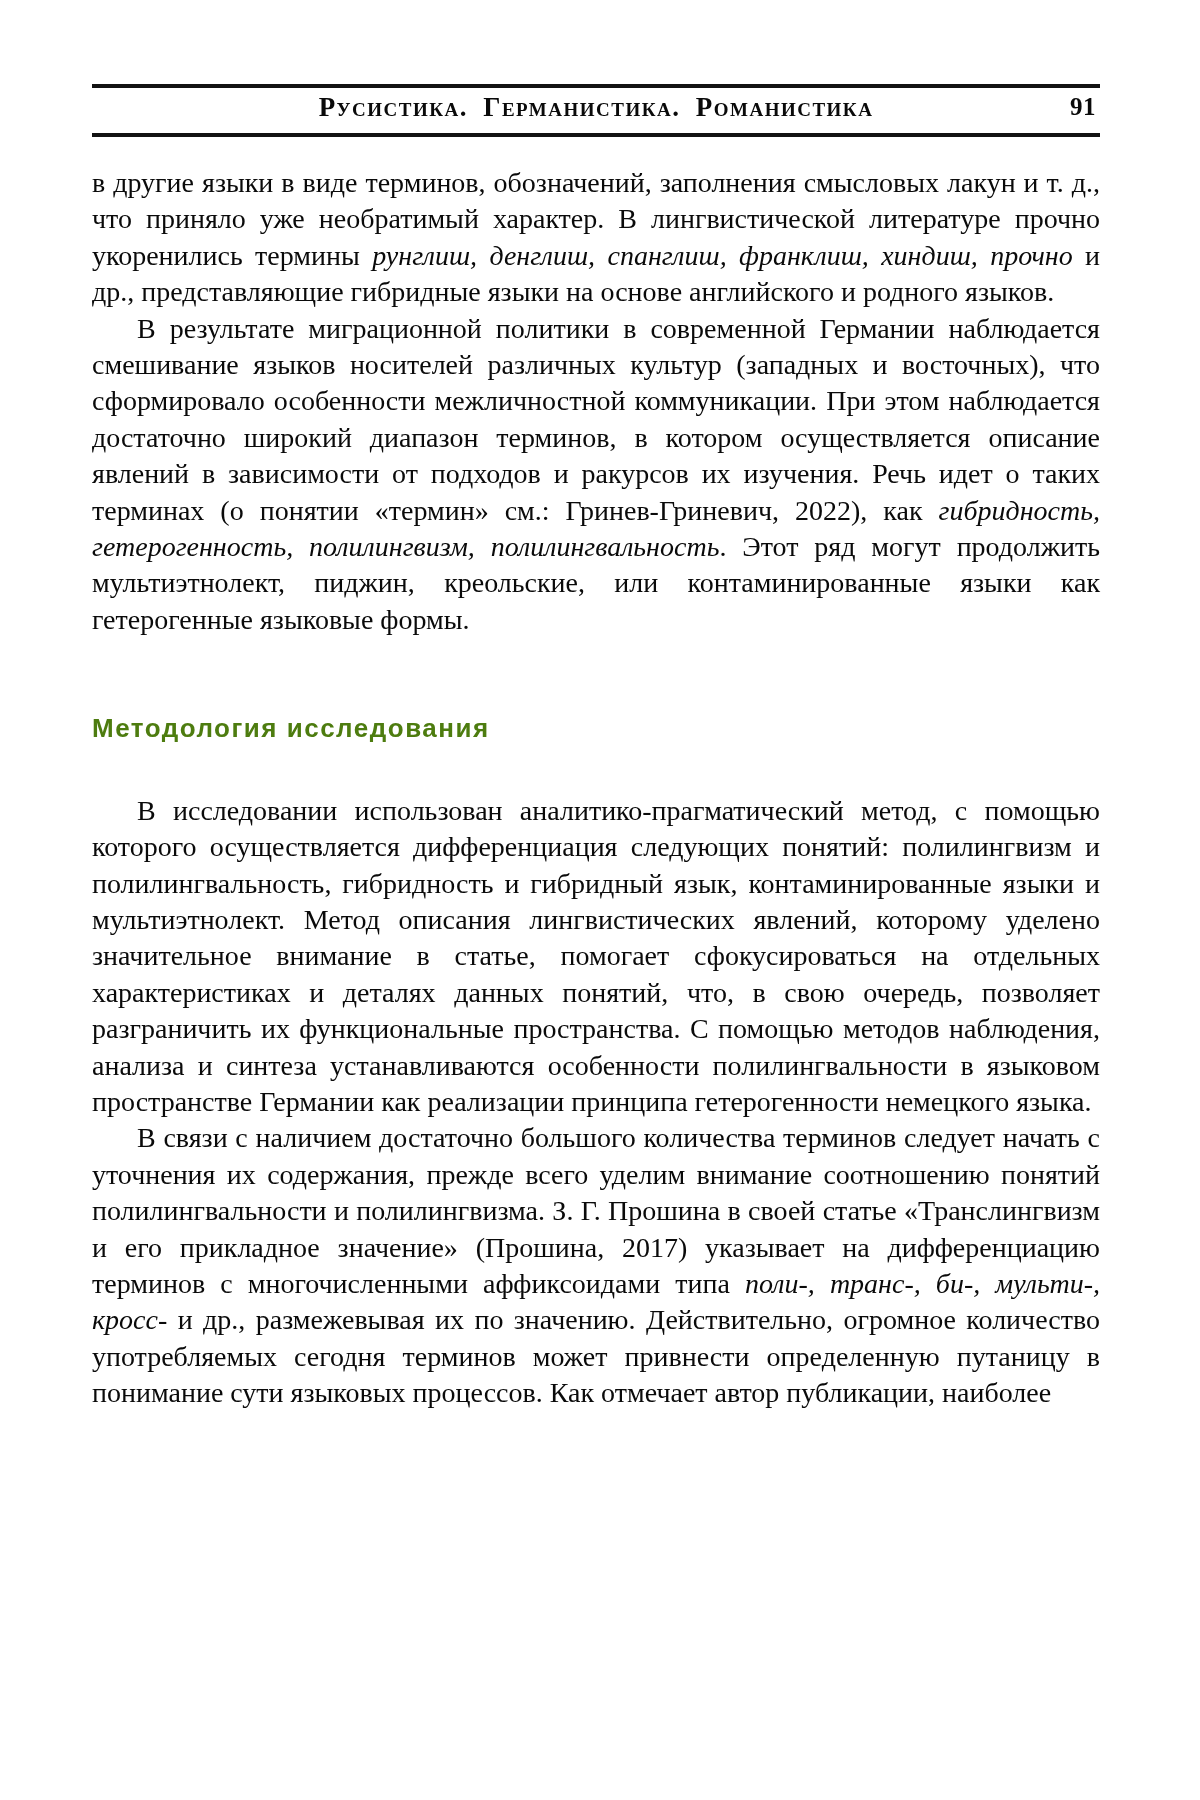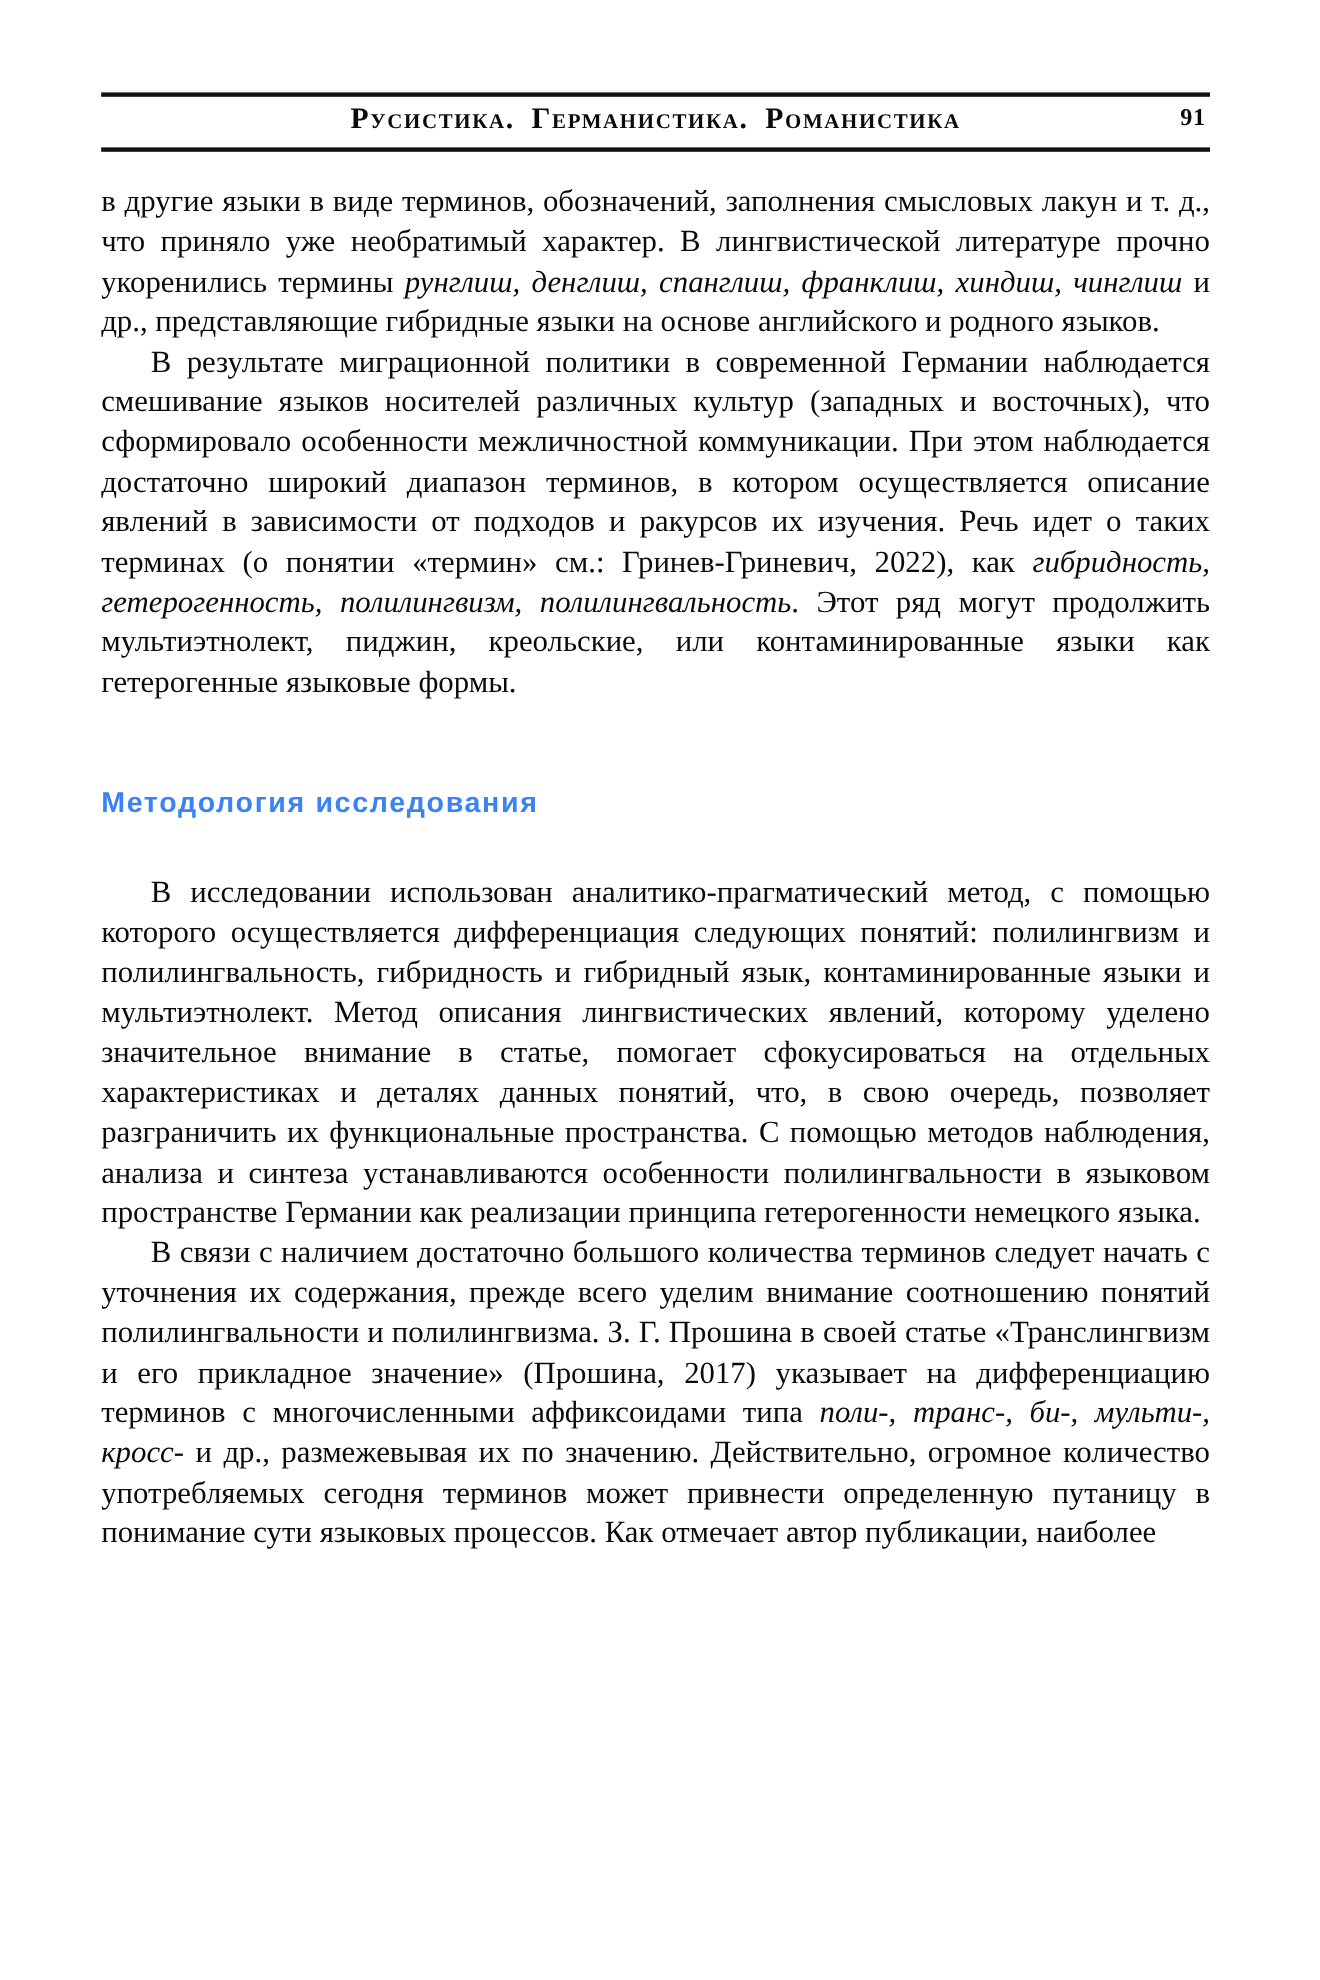--- a/index.html
+++ b/index.html
@@ -36,21 +36,21 @@
     font-size: 27px;
     letter-spacing: 1.5px;
     word-spacing: 7px;
     white-space: nowrap;
   }
   .rh-page {
     position: absolute;
     right: 4px;
     top: 4px;
     font-weight: 700;
-    font-size: 22px;
+    font-size: 25px;
     letter-spacing: 0.5px;
   }
   .body-text {
     margin-top: 28px;
     font-size: 28px;
     line-height: 36.4px;
     text-align: justify;
     text-align-last: left;
     hyphens: manual;
   }
@@ -59,21 +59,21 @@
     padding: 0;
   }
   p.indent {
     text-indent: 45px;
   }
   h2.section {
     font-family: "Liberation Sans", sans-serif;
     font-size: 26px;
     font-weight: 700;
     letter-spacing: 1.5px;
-    color: #3b82f6;
+    color: #4d7c0f;
     margin: 72px 0 46px 0;
     text-align: left;
     text-indent: 0;
   }
   em {
     font-style: italic;
   }
 </style>
 </head>
 <body>
@@ -81,20 +81,20 @@
 <div class="page">
 
   <header class="running-header">
     <div class="rh-inner">
       <span class="rh-title">Русистика. Германистика. Романистика</span>
       <span class="rh-page">91</span>
     </div>
   </header>
 
   <main class="body-text" id="body-content">
-      <p class="para"><span>в другие языки в виде терминов, обозначений, заполнения смысловых лакун и т. д., что приняло уже необратимый характер. В лингвистической литературе прочно укоренились термины </span><em>рунглиш, денглиш, спанглиш, франклиш, хин­диш, чинглиш</em><span> и др., представляющие гибридные языки на основе английского и родного языков.</span></p>
+      <p class="para"><span>в другие языки в виде терминов, обозначений, заполнения смысловых лакун и т. д., что приняло уже необратимый характер. В лингвистической литературе прочно укоренились термины </span><em>рунглиш, денглиш, спанглиш, франклиш, хин­диш, прочно</em><span> и др., представляющие гибридные языки на основе английского и родного языков.</span></p>
       <p class="para indent"><span>В результате миграционной политики в современной Германии наблюдает­ся смешивание языков носителей различных культур (западных и восточных), что сформировало особенности межличностной коммуникации. При этом наблюдается достаточно широкий диапазон терминов, в котором осуществ­ляется описание явлений в зависимости от подходов и ракурсов их изучения. Речь идет о таких терминах (о понятии «термин» см.: Гринев-Гриневич, 2022), как </span><em>гибридность, гетерогенность, полилингвизм, полилингвальность</em><span>. Этот ряд могут продолжить мультиэтнолект, пиджин, креольские, или контаминирован­ные языки как гетерогенные языковые формы.</span></p>
       <h2 class="section">Методология исследования</h2>
       <p class="para indent"><span>В исследовании использован аналитико-прагматический метод, с помощью которого осуществляется дифференциация следующих понятий: полилинг­визм и полилингвальность, гибридность и гибридный язык, контаминиро­ванные языки и мультиэтнолект. Метод описания лингвистических явлений, которому уделено значительное внимание в статье, помогает сфокусироваться на отдельных характеристиках и деталях данных понятий, что, в свою оче­редь, позволяет разграничить их функциональные пространства. С помощью методов наблюдения, анализа и синтеза устанавливаются особенности поли­лингвальности в языковом пространстве Германии как реализации принципа гетерогенности немецкого языка.</span></p>
       <p class="para indent"><span>В связи с наличием достаточно большого количества терминов следует начать с уточнения их содержания, прежде всего уделим внимание соотношению понятий полилингвальности и полилингвизма. З. Г. Прошина в своей статье «Транслинг­визм и его прикладное значение» (Прошина, 2017) указывает на дифферен­циацию терминов с многочисленными аффиксоидами типа </span><em>поли-, транс-, би-, мульти-, кросс-</em><span> и др., размежевывая их по значению. Действительно, огромное количество употребляемых сегодня терминов может привнести определенную путаницу в понимание сути языковых процессов. Как отмечает автор публикации, наиболее</span></p>
     </main>
 
 </div>
 
 </body></html>

